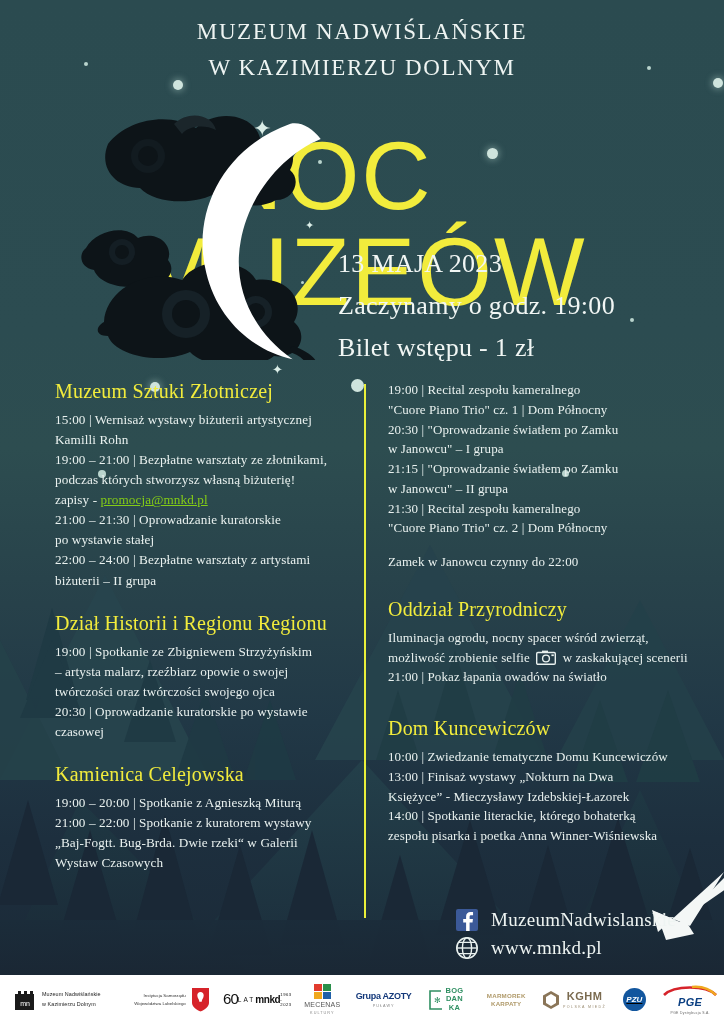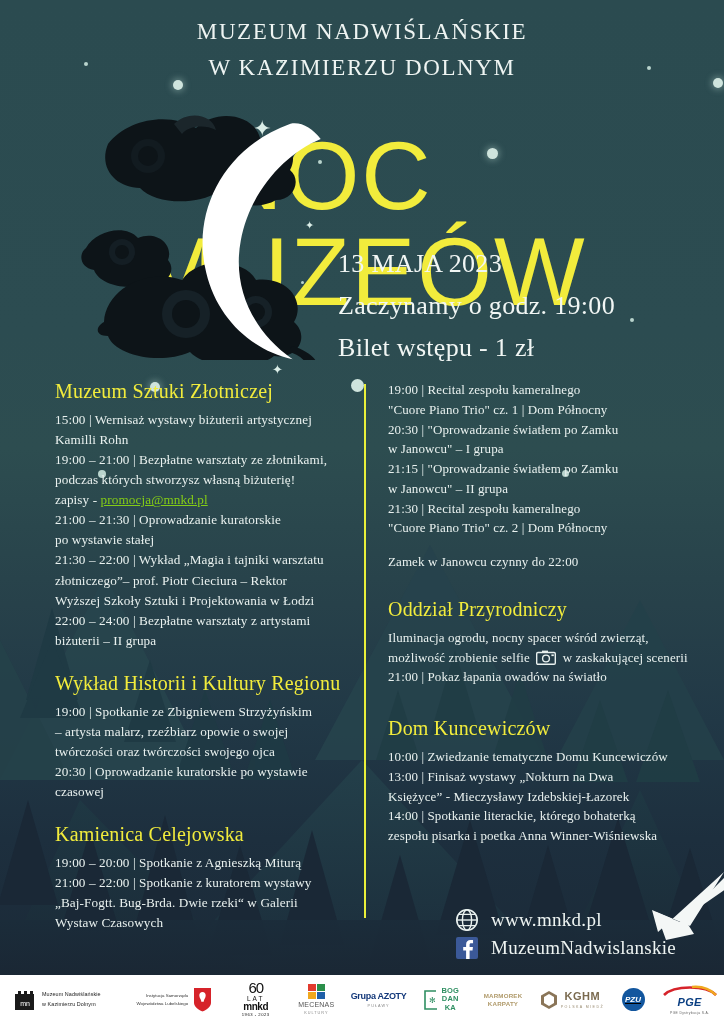--- a/index.html
+++ b/index.html
@@ -118,21 +118,21 @@
     position:absolute; left:0; top:975px; width:724px; height:49px;
     display:flex; align-items:center; z-index:9;
     font-family:"Liberation Sans", sans-serif;
   }
   .sp { display:flex; align-items:center; justify-content:center; height:49px; }
   .sp-mnkd { width:150px; padding-left:14px; justify-content:flex-start; }
   .sp-mnkd .castle { width:22px; height:22px; margin-right:6px; flex:0 0 22px; }
   .sp-mnkd .lbl { font-size:5.4px; color:#222; line-height:1.75; letter-spacing:.1px; }
   .sp-lub { width:130px; }
   .sp-lub .lbl { font-size:4.4px; color:#333; text-align:right; line-height:1.6; margin-right:5px; }
-  .sp-60 { width:74px; flex-direction:column; }
+  .sp-60 { width:74px; }
   .sp-60 .n60 { font-size:15px; color:#111; letter-spacing:-1px; line-height:.85; }
   .sp-60 .lat { font-size:6.5px; color:#111; letter-spacing:2px; }
   .sp-60 .mn { font-size:10px; color:#111; font-weight:700; letter-spacing:-.4px; line-height:1; }
   .sp-60 .yr { font-size:4.2px; color:#111; letter-spacing:.5px; }
   .sp-gen { width:78px; flex-direction:column; }
   .sp-gen .nm { font-size:7px; letter-spacing:.2px; line-height:1.25; text-align:center; }
   .sp-gen .sub { font-size:3.8px; color:#888; letter-spacing:1px; margin-top:1px; }
   .mec-sq { width:17px; height:15px; margin-bottom:2px; }
   .azoty .nm { color:#13387a; font-weight:700; font-size:9px; letter-spacing:-.3px; }
   .bog { flex-direction:row; }
@@ -302,32 +302,27 @@
         <span>podczas których stworzysz własną biżuterię!</span>
       </div>
       <div class="entry">
         <span>zapisy - </span><span class="mail">promocja@mnkd.pl</span>
       </div>
       <div class="entry">
         <span>21:00 – 21:30 | Oprowadzanie kuratorskie</span><br>
         <span>po wystawie stałej</span>
       </div>
       <div class="entry">
-        <span>21:30 – 22:00 | Wykład „Magia i tajniki warsztatu</span><br>
-        <span>złotniczego”– prof. Piotr Cieciura – Rektor</span><br>
-        <span>Wyższej Szkoły Sztuki i Projektowania w Łodzi</span>
-      </div>
-      <div class="entry">
         <span>22:00 – 24:00 | Bezpłatne warsztaty z artystami</span><br>
         <span>biżuterii – II grupa</span>
       </div>
     </div>
 
     <div class="sec-block">
-      <div class="sec-title">Wykład Historii i Kultury Regionu</div>
+      <div class="sec-title">Dział Historii i Regionu Regionu</div>
       <div class="entry">
         <span>19:00 | Spotkanie ze Zbigniewem Strzyżyńskim</span><br>
         <span>– artysta malarz, rzeźbiarz opowie o swojej</span><br>
         <span>twórczości oraz twórczości swojego ojca</span>
       </div>
       <div class="entry">
         <span>20:30 | Oprowadzanie kuratorskie po wystawie</span><br>
         <span>czasowej</span>
       </div>
     </div>
@@ -406,33 +401,33 @@
   </div>
 
   <svg class="arrow" width="80" height="72" viewBox="0 0 80 72">
     <polygon points="78,2 30,50 6,40 16,68 44,62 34,46 80,14" fill="#f4f7f6"></polygon>
     <polygon points="74,0 8,60 2,38 40,54" fill="#f4f7f6"></polygon>
   </svg>
 
   <div class="contact">
     <div class="contact-row">
       <svg class="ico" viewBox="0 0 24 24">
+        <rect x="1" y="1" width="22" height="22" rx="2" fill="#3b5998"></rect>
+        <path d="M14.6 23V14.4h2.9l.44-3.38h-3.34V8.87c0-.98.27-1.64 1.67-1.64h1.79V4.21c-.31-.04-1.37-.13-2.61-.13-2.58 0-4.35 1.58-4.35 4.47v2.49H8.2v3.38h2.9V23z" fill="#fff"></path>
+      </svg>
+      <span class="txt">MuzeumNadwislanskie</span>
+    </div>
+    <div class="contact-row">
+      <svg class="ico" viewBox="0 0 24 24">
         <circle cx="12" cy="12" r="10.2" fill="none" stroke="#e9f1ef" stroke-width="1.6"></circle>
         <ellipse cx="12" cy="12" rx="4.6" ry="10.2" fill="none" stroke="#e9f1ef" stroke-width="1.4"></ellipse>
         <line x1="1.8" y1="12" x2="22.2" y2="12" stroke="#e9f1ef" stroke-width="1.4"></line>
         <path d="M3.6 6.4 H20.4 M3.6 17.6 H20.4" stroke="#e9f1ef" stroke-width="1.2" fill="none"></path>
       </svg>
       <span class="txt">www.mnkd.pl</span>
-    </div>
-    <div class="contact-row">
-      <svg class="ico" viewBox="0 0 24 24">
-        <rect x="1" y="1" width="22" height="22" rx="2" fill="#3b5998"></rect>
-        <path d="M14.6 23V14.4h2.9l.44-3.38h-3.34V8.87c0-.98.27-1.64 1.67-1.64h1.79V4.21c-.31-.04-1.37-.13-2.61-.13-2.58 0-4.35 1.58-4.35 4.47v2.49H8.2v3.38h2.9V23z" fill="#fff"></path>
-      </svg>
-      <span class="txt">MuzeumNadwislanskie</span>
     </div>
   </div>
 
   <div class="footer-strip"></div>
   <div class="sponsors">
 
     <div class="sp sp-mnkd">
       <svg class="castle" viewBox="0 0 22 22">
         <path d="M1 5 h3 V2 h3 v3 h3 V2 h3 v3 h3 V2 h3 v3 h1 v16 H1 Z" fill="#1a1a1a"></path>
         <text x="11" y="17" font-size="7" fill="#ffffff" text-anchor="middle" font-family="Liberation Sans, sans-serif">mn</text>

